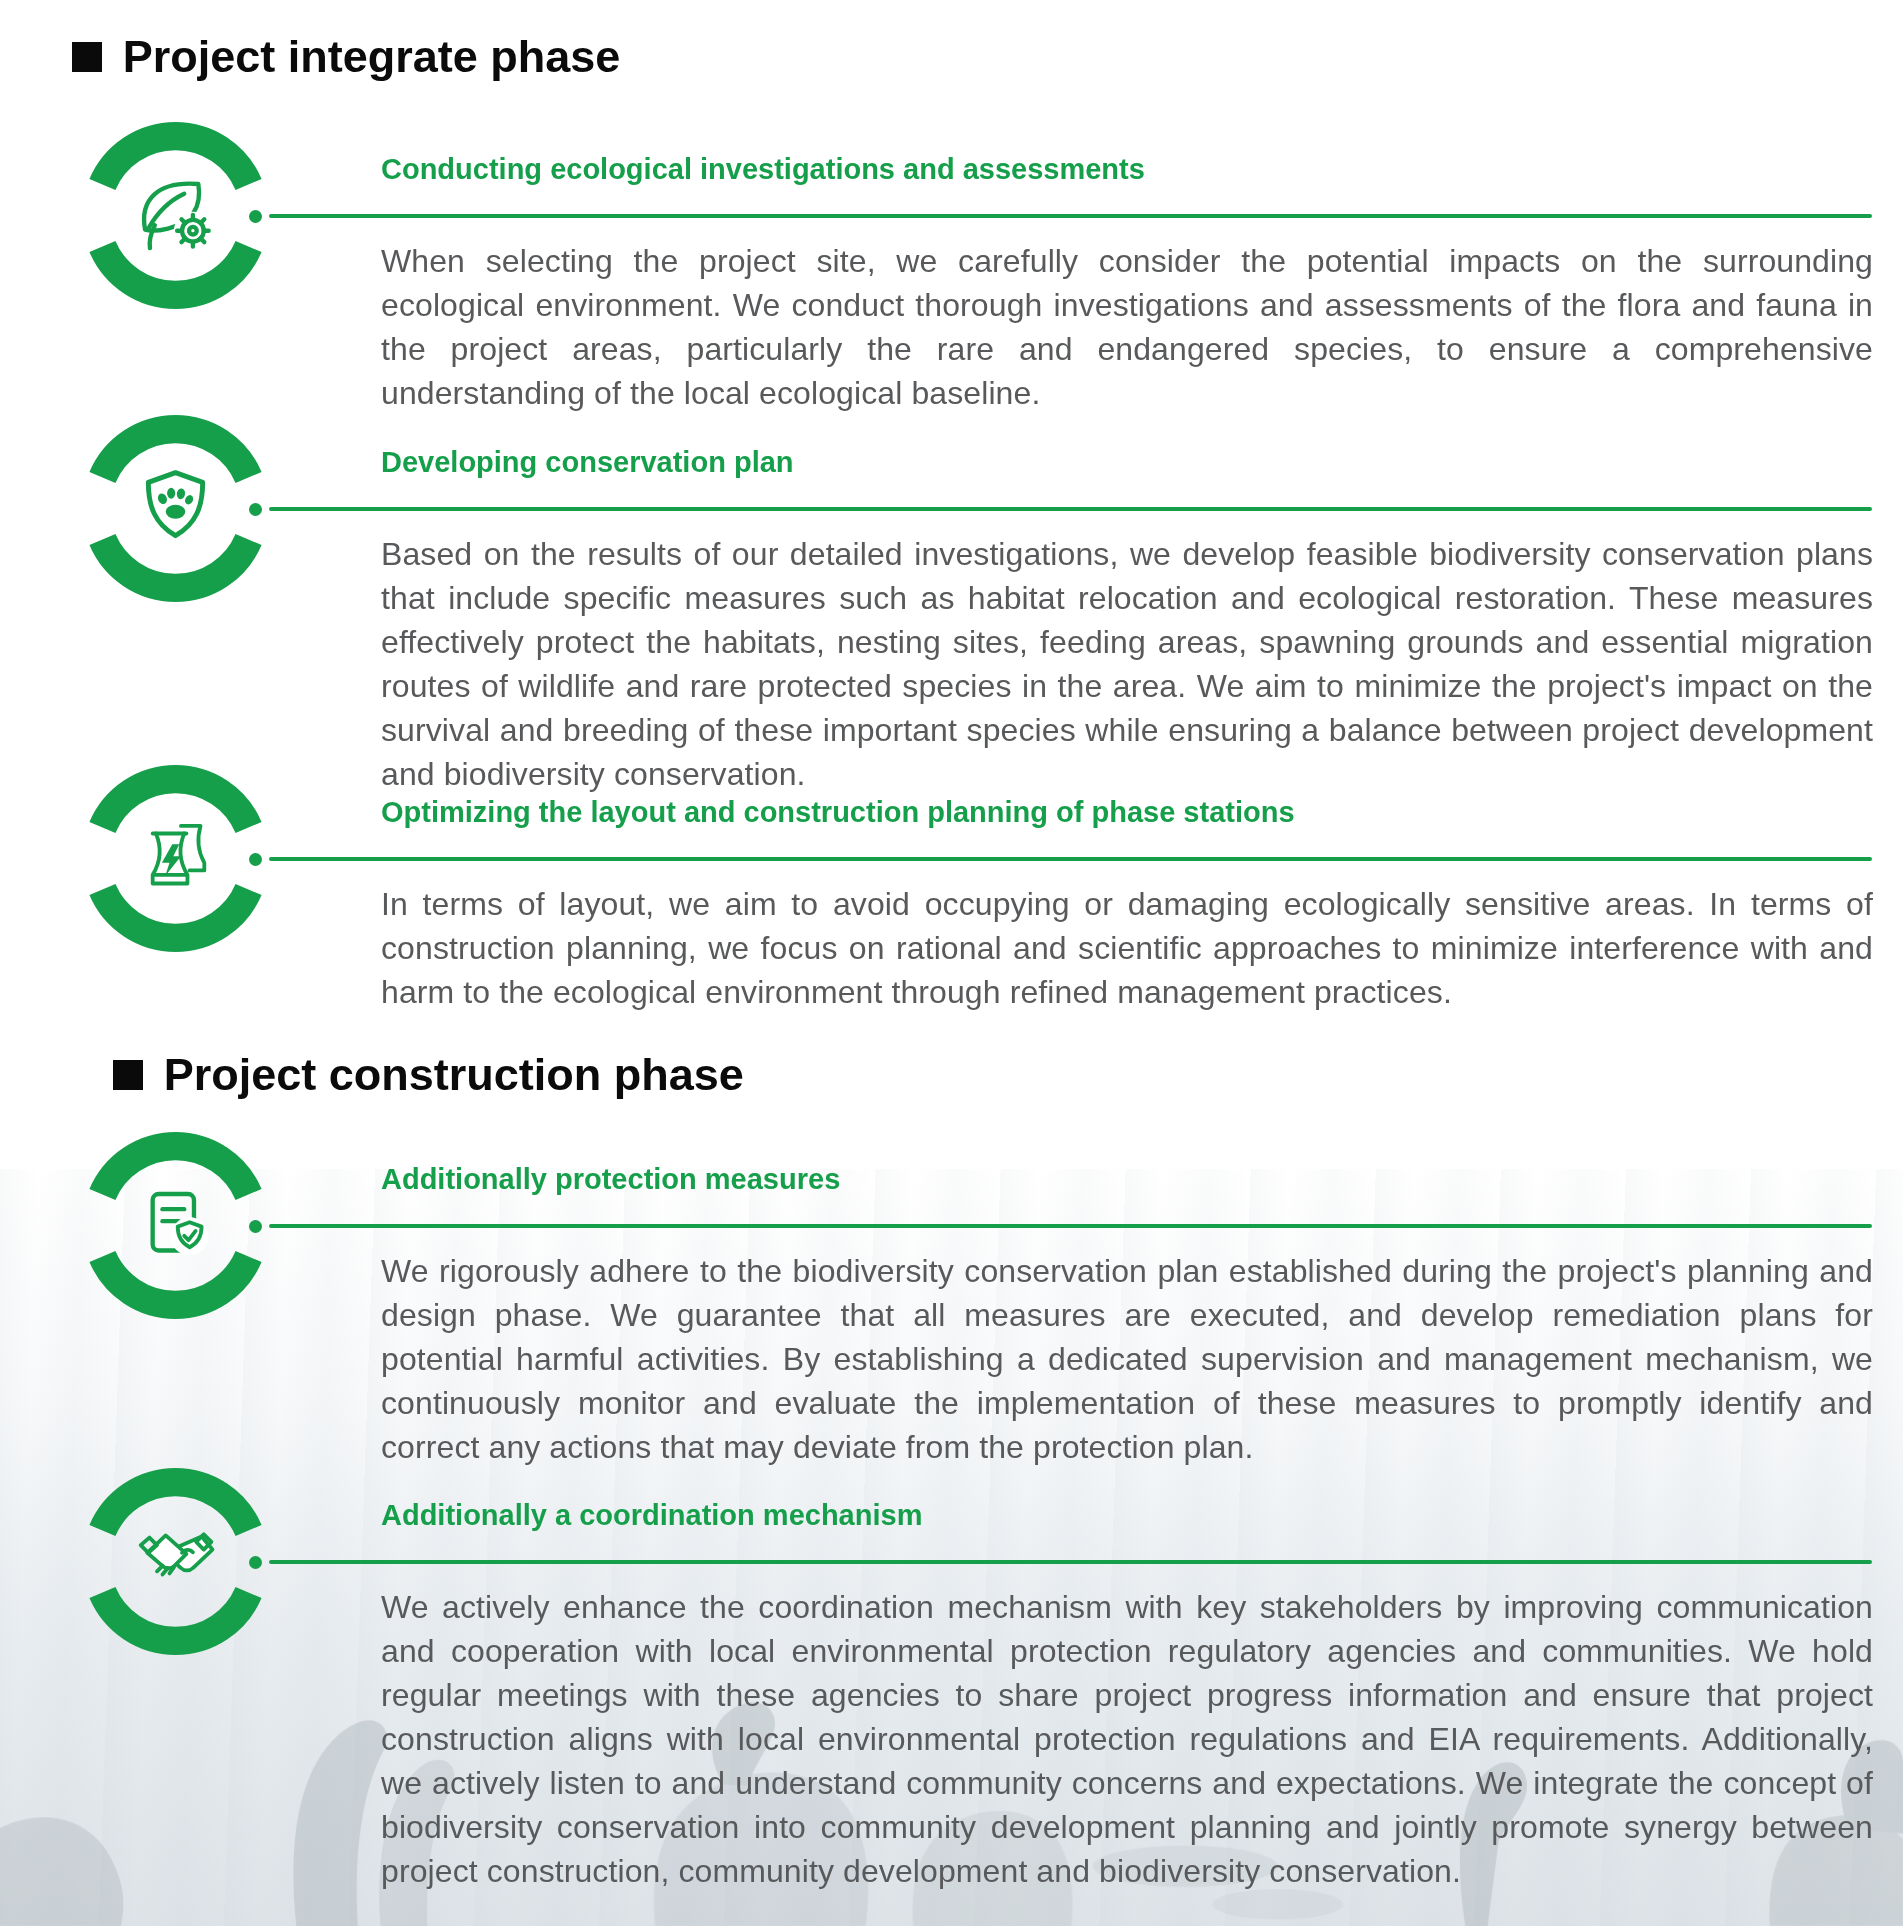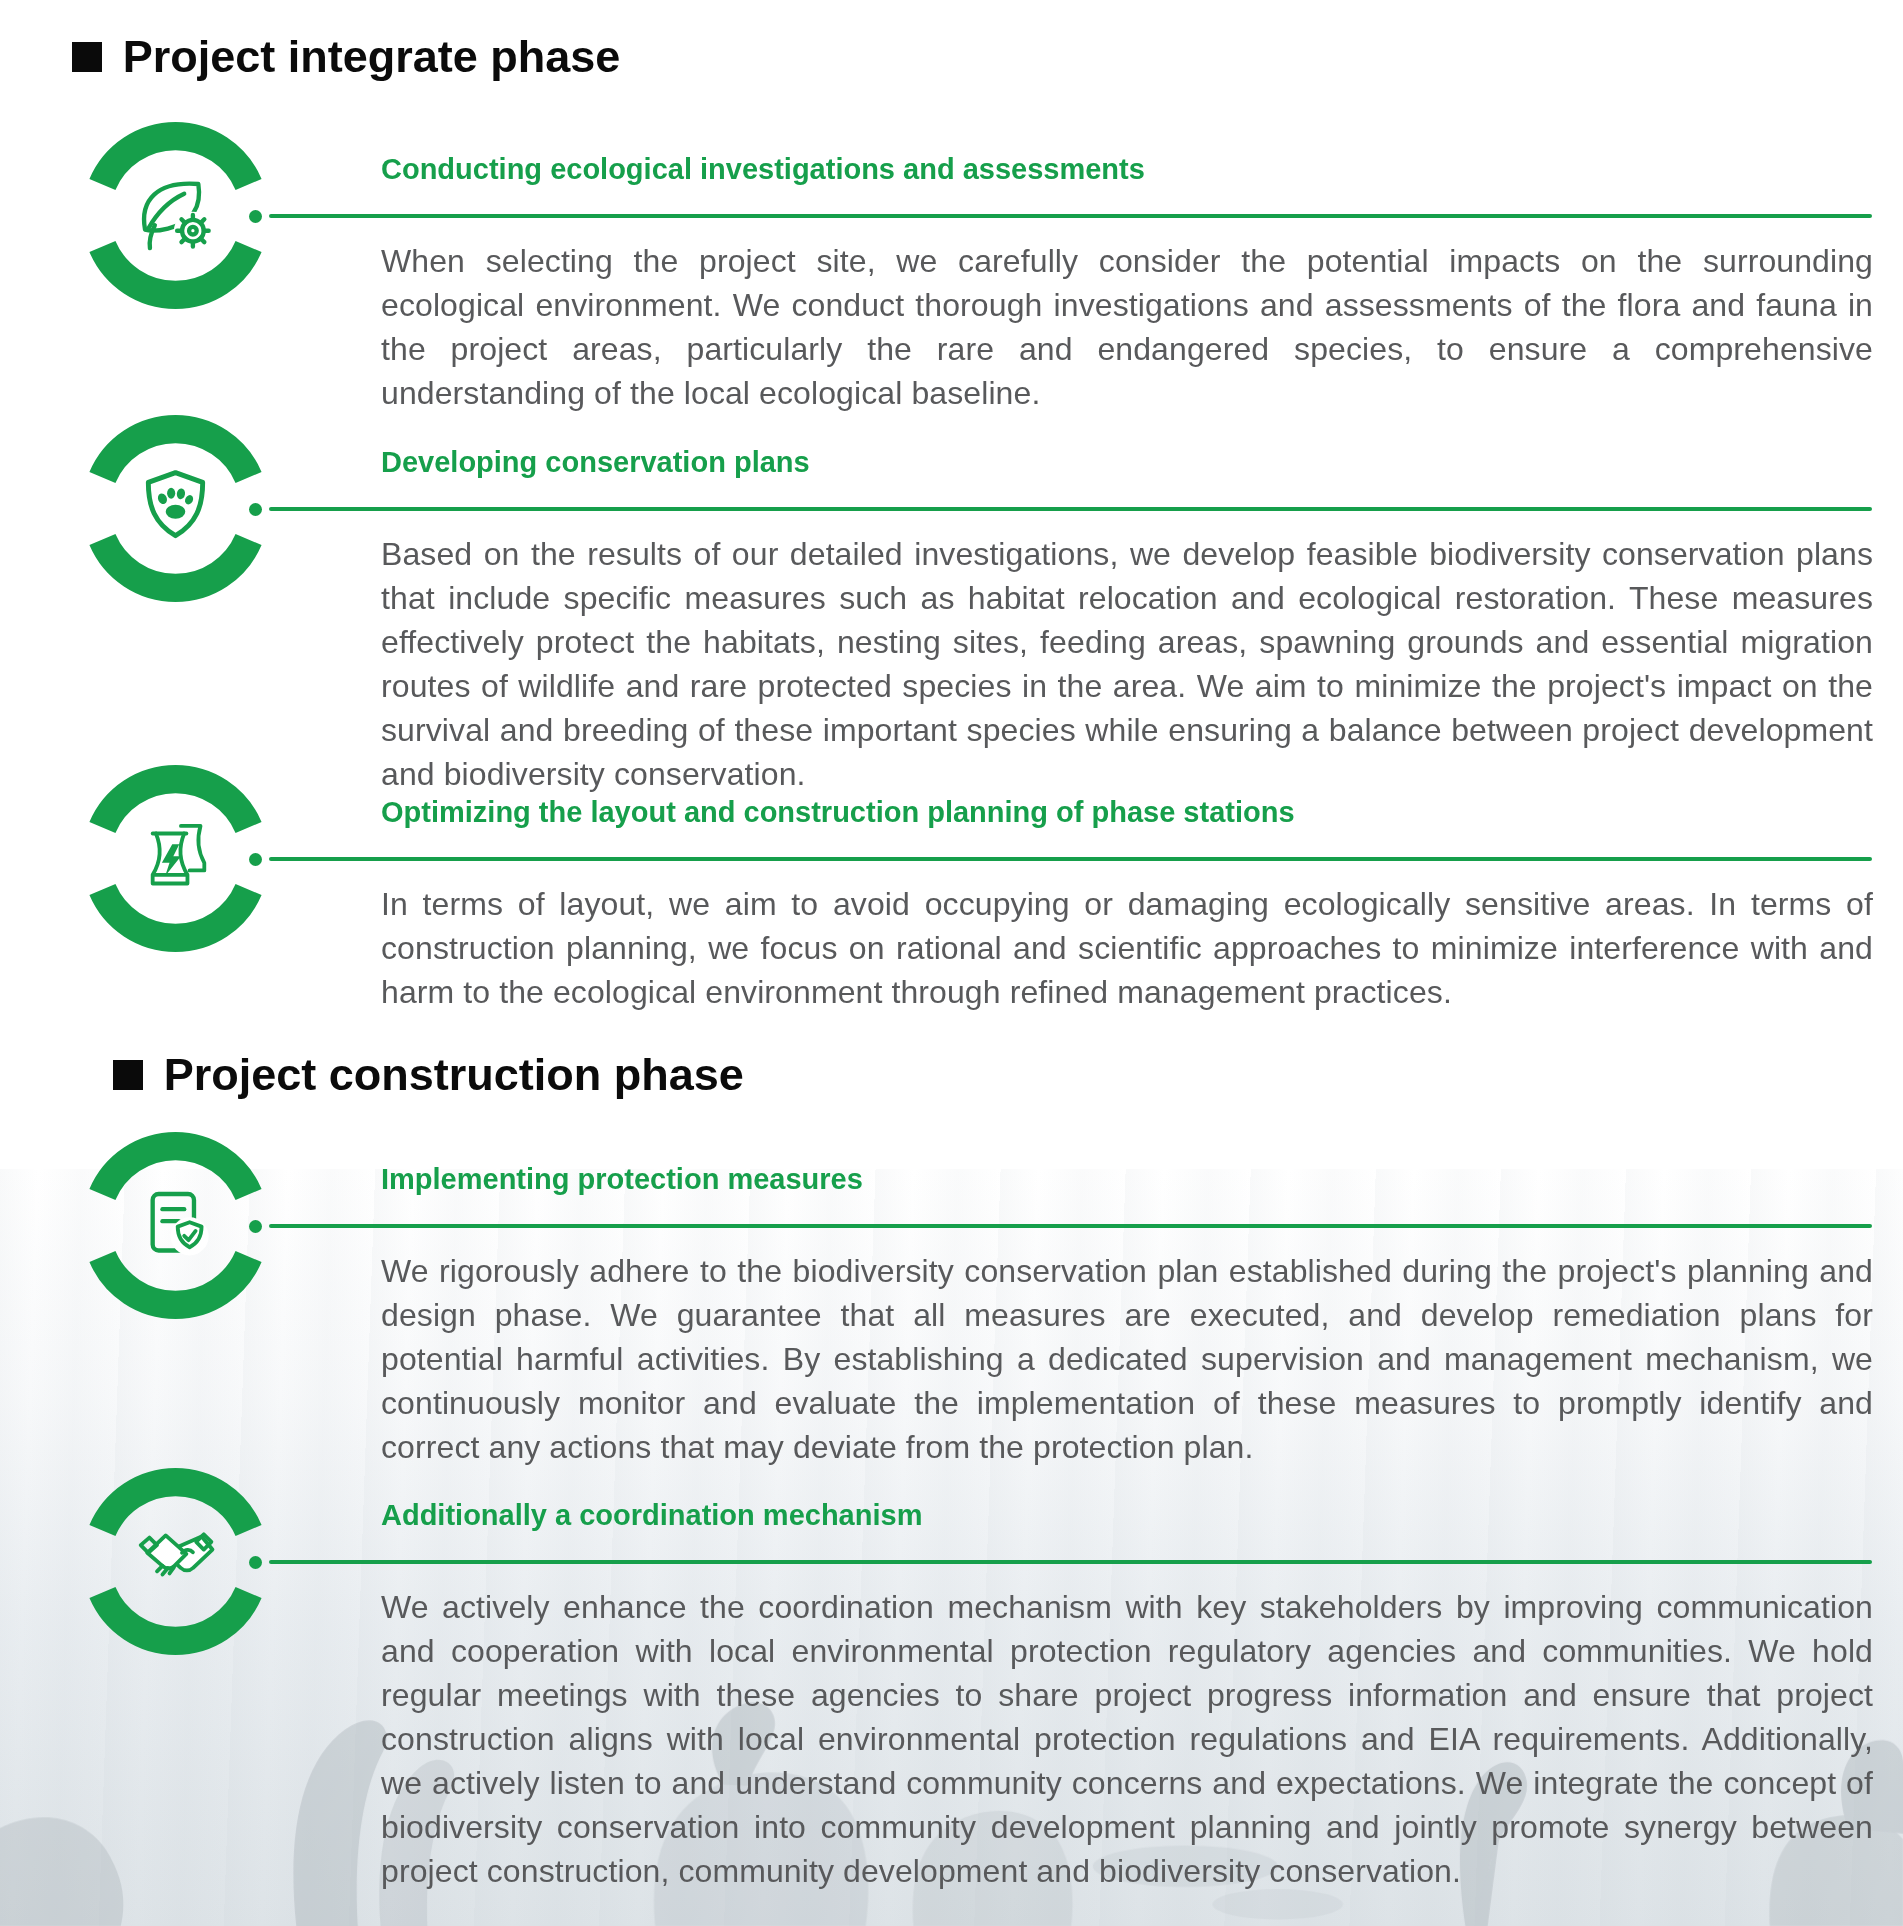--- a/index.html
+++ b/index.html
@@ -139,21 +139,21 @@
         <path class="g-stroke" style="stroke-width:9" d="M80,14 L130,32 C130,76 118,108 80,130 C42,108 30,76 30,32 Z"></path>
         <ellipse class="g-fill" cx="80" cy="86" rx="18" ry="13"></ellipse>
         <ellipse class="g-fill" cx="56" cy="62" rx="8" ry="10" transform="rotate(-24 56 62)"></ellipse>
         <ellipse class="g-fill" cx="72" cy="52" rx="7.5" ry="10"></ellipse>
         <ellipse class="g-fill" cx="90" cy="53" rx="7.5" ry="10" transform="rotate(10 90 53)"></ellipse>
         <ellipse class="g-fill" cx="105" cy="64" rx="7" ry="9" transform="rotate(28 105 64)"></ellipse>
       </g>
     </svg>
     <div class="dot"></div>
     <div class="rule"></div>
-    <div class="sec-title">Developing conservation plans</div>
+    <div class="sec-title">Developing conservation plan</div>
     <div class="sec-body">Based on the results of our detailed investigations, we develop feasible biodiversity conservation plans that include specific measures such as habitat relocation and ecological restoration. These measures effectively protect the habitats, nesting sites, feeding areas, spawning grounds and essential migration routes of wildlife and rare protected species in the area. We aim to minimize the project's impact on the survival and breeding of these important species while ensuring a balance between project development and biodiversity conservation.</div>
   </div>
 
   <div class="item" style="--y:859px">
     <svg class="ring-svg" viewBox="0 0 344 344" aria-hidden="true">
       <path class="arc" d="M37.6,115 A146,146 0 0 1 306.4,115"></path>
       <path class="arc" d="M306.4,229 A146,146 0 0 1 37.6,229"></path>
       <g transform="translate(92,92)">
         <path class="g-thin" d="M90,20 L126,20 C119,44 121,66 133,88 L133,102 L106,102"></path>
         <path class="g-thin" d="M38,34 L100,34"></path>
@@ -181,21 +181,21 @@
         <rect class="g-stroke" x="38" y="22" width="76" height="104" rx="11"></rect>
         <path class="g-stroke" d="M56,50 L96,50"></path>
         <path class="g-stroke" d="M56,72 L86,72"></path>
         <circle class="g-white" cx="106" cy="100" r="35"></circle>
         <path class="g-thin" d="M106,74 L128,82 C128,100 122,112 106,120 C90,112 84,100 84,82 Z"></path>
         <path class="g-thin" d="M96,99 L104,107 L117,90"></path>
       </g>
     </svg>
     <div class="dot"></div>
     <div class="rule"></div>
-    <div class="sec-title">Implementing protection measures</div>
+    <div class="sec-title">Additionally protection measures</div>
     <div class="sec-body">We rigorously adhere to the biodiversity conservation plan established during the project's planning and design phase. We guarantee that all measures are executed, and develop remediation plans for potential harmful activities. By establishing a dedicated supervision and management mechanism, we continuously monitor and evaluate the implementation of these measures to promptly identify and correct any actions that may deviate from the protection plan.</div>
   </div>
 
   <div class="item" style="--y:1562px">
     <svg class="ring-svg" viewBox="0 0 344 344" aria-hidden="true">
       <path class="arc" d="M37.6,115 A146,146 0 0 1 306.4,115"></path>
       <path class="arc" d="M306.4,229 A146,146 0 0 1 37.6,229"></path>
       <g transform="translate(92,92)">
         <path class="g-hand" d="M128,34 L148,58 L112,92 C106,98 96,98 90,92 L60,64 Z"></path>
         <path class="g-hand" d="M28,64 L62,32 L100,66 L78,88 C72,94 62,94 56,88 Z"></path>

